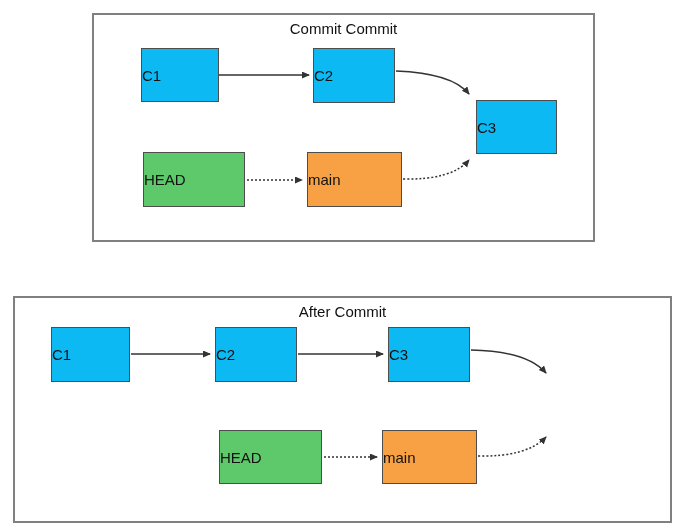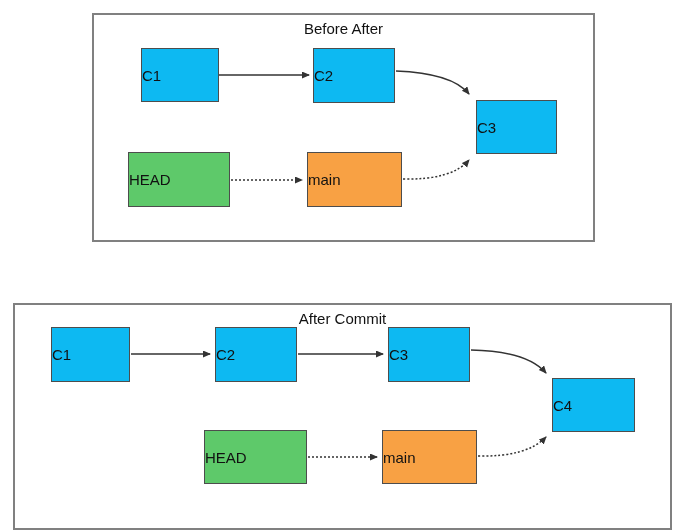--- a/index.html
+++ b/index.html
@@ -15,31 +15,31 @@
   *{margin:0;padding:0;box-sizing:border-box;}
   html,body{background:var(--bg);}
   #canvas{
     position:relative;width:685px;height:532px;background:var(--bg);
     font-family:"Liberation Sans",sans-serif;color:var(--text);overflow:hidden;
   }
   .frame{
     position:absolute;border:2px solid var(--frame-border);background:transparent;
   }
   #frame-before{left:92px;top:13px;width:503px;height:229px;}
-  #frame-after{left:13px;top:303px;width:659px;height:227px;}
+  #frame-after{left:13px;top:296px;width:659px;height:227px;}
   .frame-title{
     position:absolute;top:5px;left:0;width:100%;text-align:center;
     font-size:15px;color:var(--text);
   }
   .node{
     position:absolute;display:flex;align-items:center;justify-content:flex-start;
     border:1.5px solid var(--node-border);font-size:15px;color:var(--text);
   }
   .node.commit{background:var(--commit-fill);}
-  .node.head{background:var(--head-fill);}
+  .node.head{background:var(--head-fill);margin-left:15px;}
   .node.branch{background:var(--branch-fill);}
 
   
   #b-c1{left:141px;top:48px;width:78px;height:54px;}
   #b-c2{left:313px;top:48px;width:82px;height:55px;}
   #b-c3{left:476px;top:100px;width:81px;height:54px;}
   #b-head{left:128px;top:152px;width:102px;height:55px;}
   #b-main{left:307px;top:152px;width:95px;height:55px;}
 
   
@@ -54,21 +54,21 @@
   #arrows line,#arrows path.edge{stroke:var(--arrow);stroke-width:1.5;fill:none;}
   #arrows .dotted{stroke-dasharray:2 2;}
   #arrows marker path{fill:var(--arrow);}
 </style>
 </head>
 <body>
 
 <div id="canvas">
 
   <div class="frame" id="frame-before">
-    <div class="frame-title">Before After</div>
+    <div class="frame-title">Commit Commit</div>
   </div>
 
   <div class="frame" id="frame-after">
     <div class="frame-title">After Commit</div>
   </div>
 
   <svg id="arrows" width="685" height="532" viewBox="0 0 685 532" xmlns="http://www.w3.org/2000/svg">
     <defs>
       <marker id="ah" markerWidth="9" markerHeight="8" refX="7" refY="3.5" orient="auto" markerUnits="userSpaceOnUse">
         <path d="M0,0 L8,3.5 L0,7 z"></path>
@@ -105,23 +105,20 @@
 
   <div class="node commit" id="a-c1">
       <span>C1</span>
     </div>
   <div class="node commit" id="a-c2">
       <span>C2</span>
     </div>
   <div class="node commit" id="a-c3">
       <span>C3</span>
     </div>
-  <div class="node commit" id="a-c4">
-      <span>C4</span>
-    </div>
   <div class="node head" id="a-head">
       <span>HEAD</span>
     </div>
   <div class="node branch" id="a-main">
       <span>main</span>
     </div>
 
 </div>
 
 </body></html>

